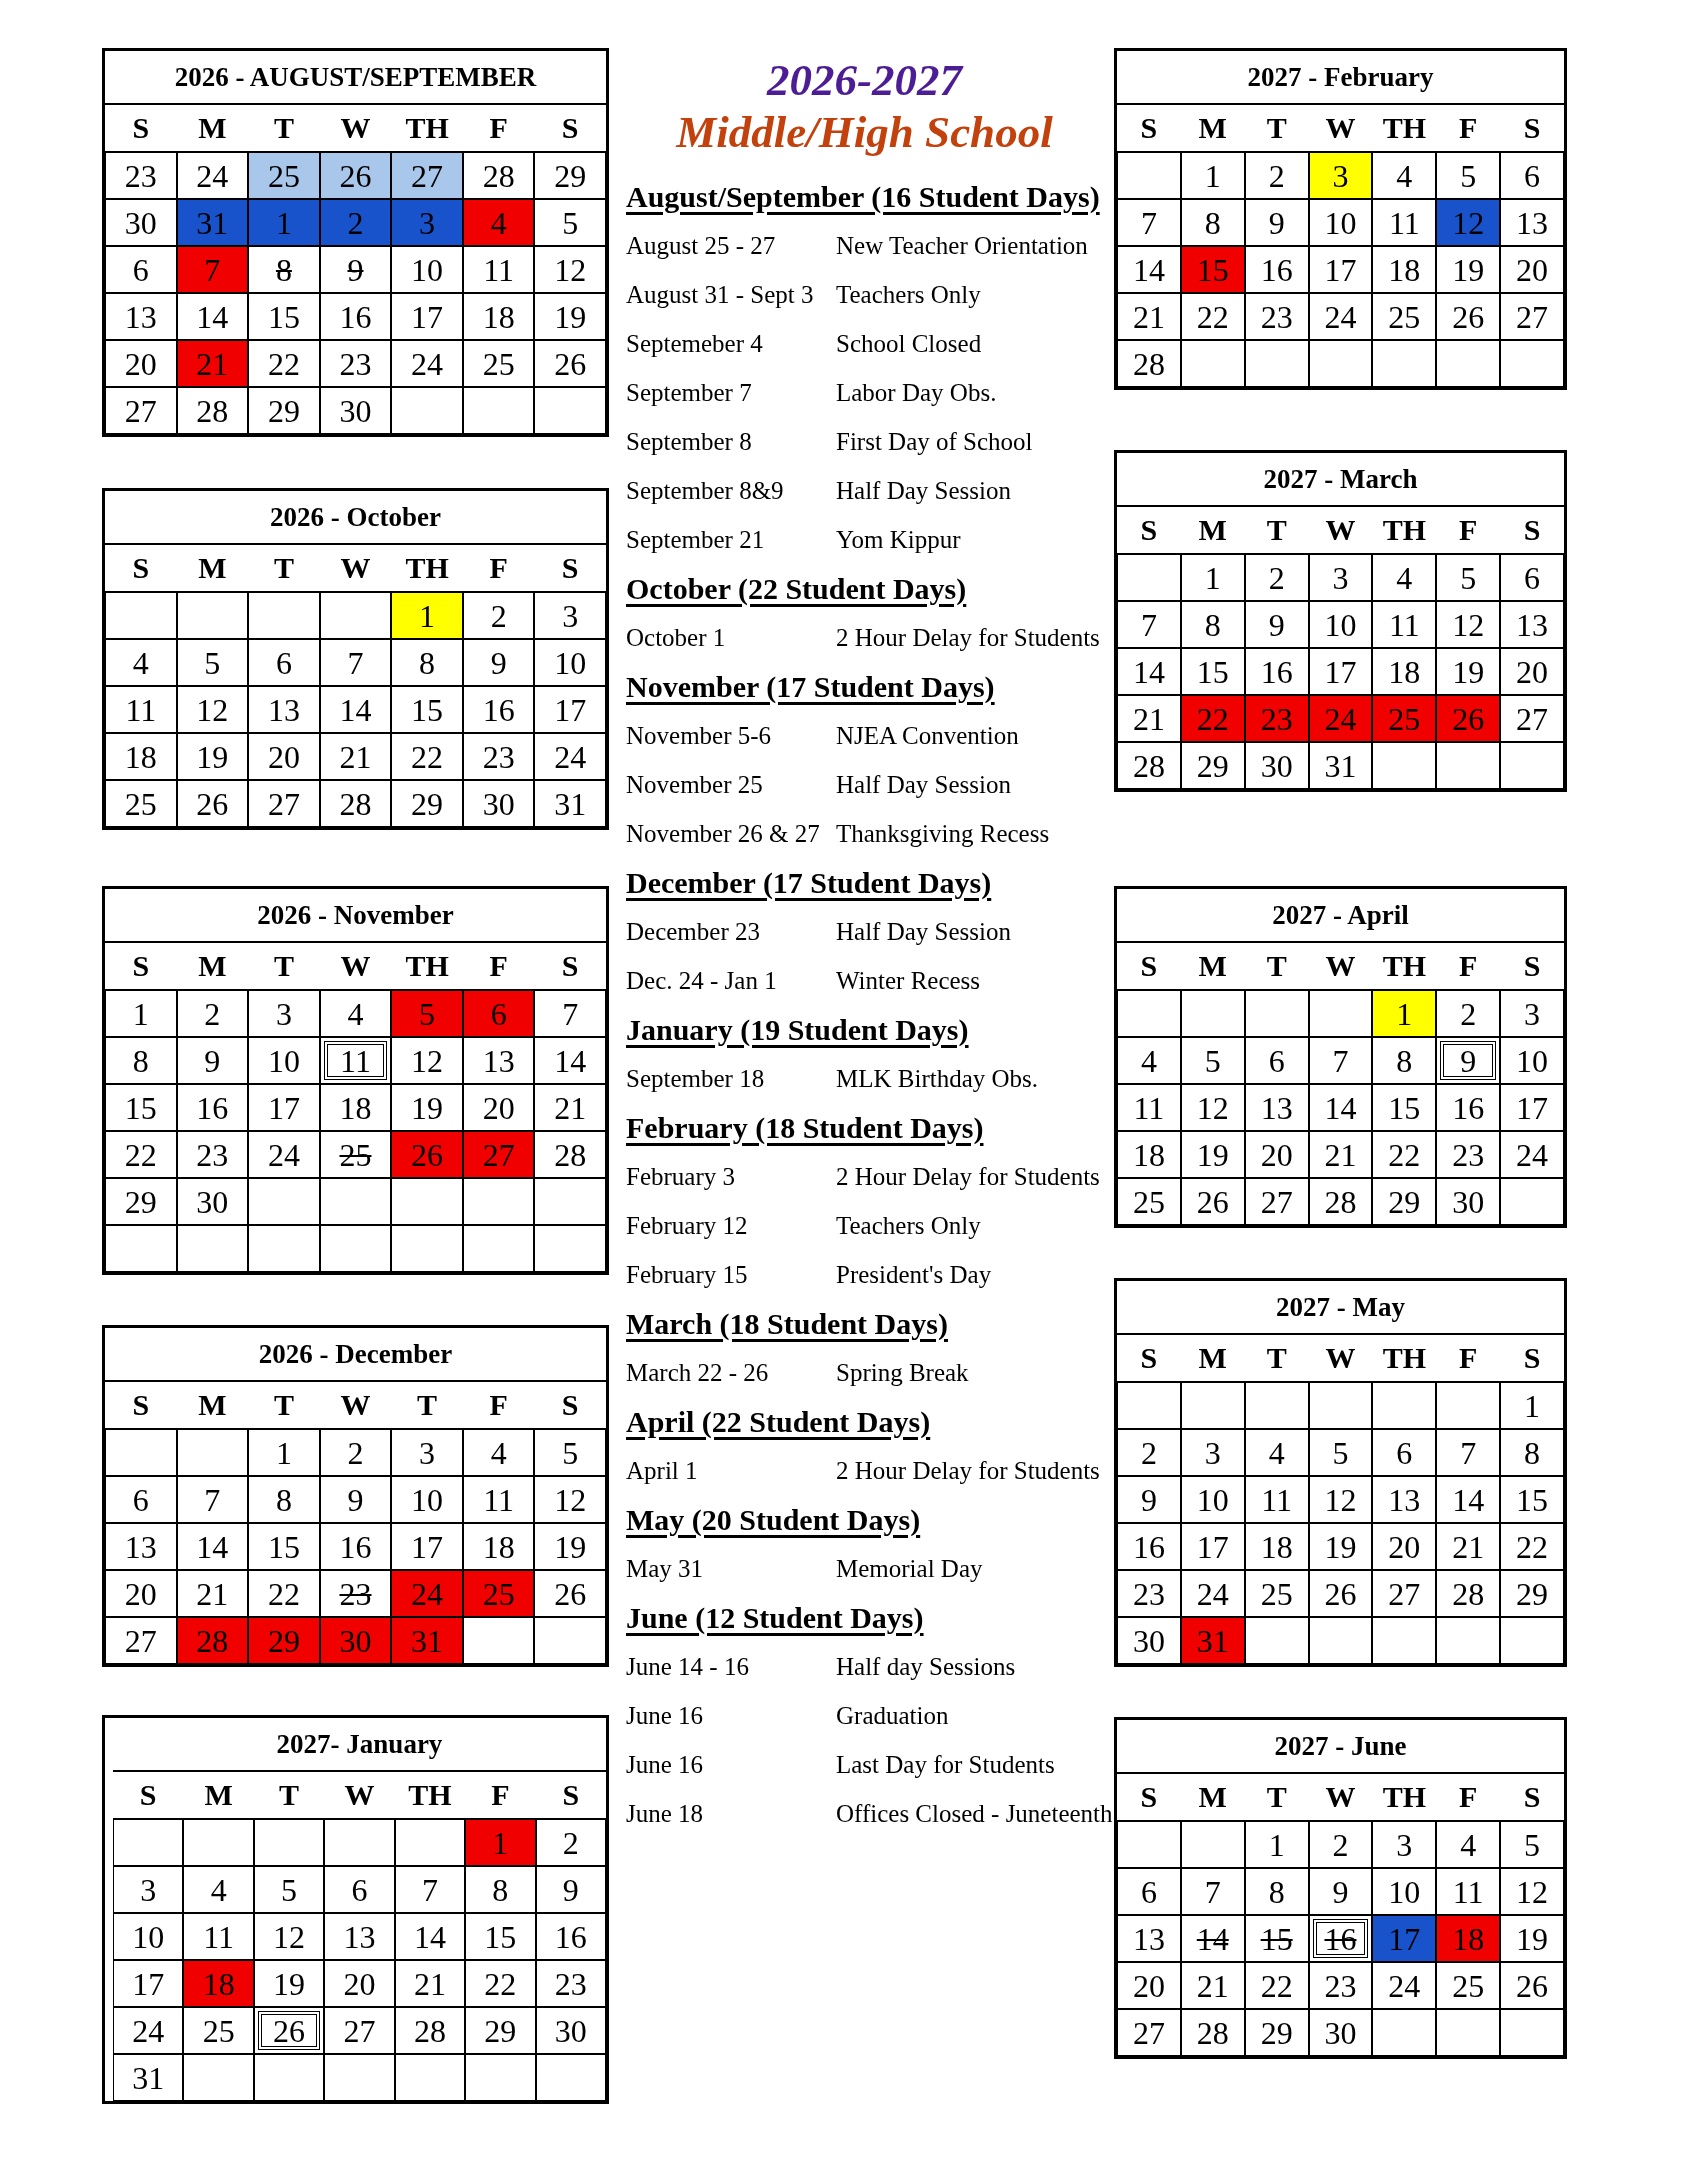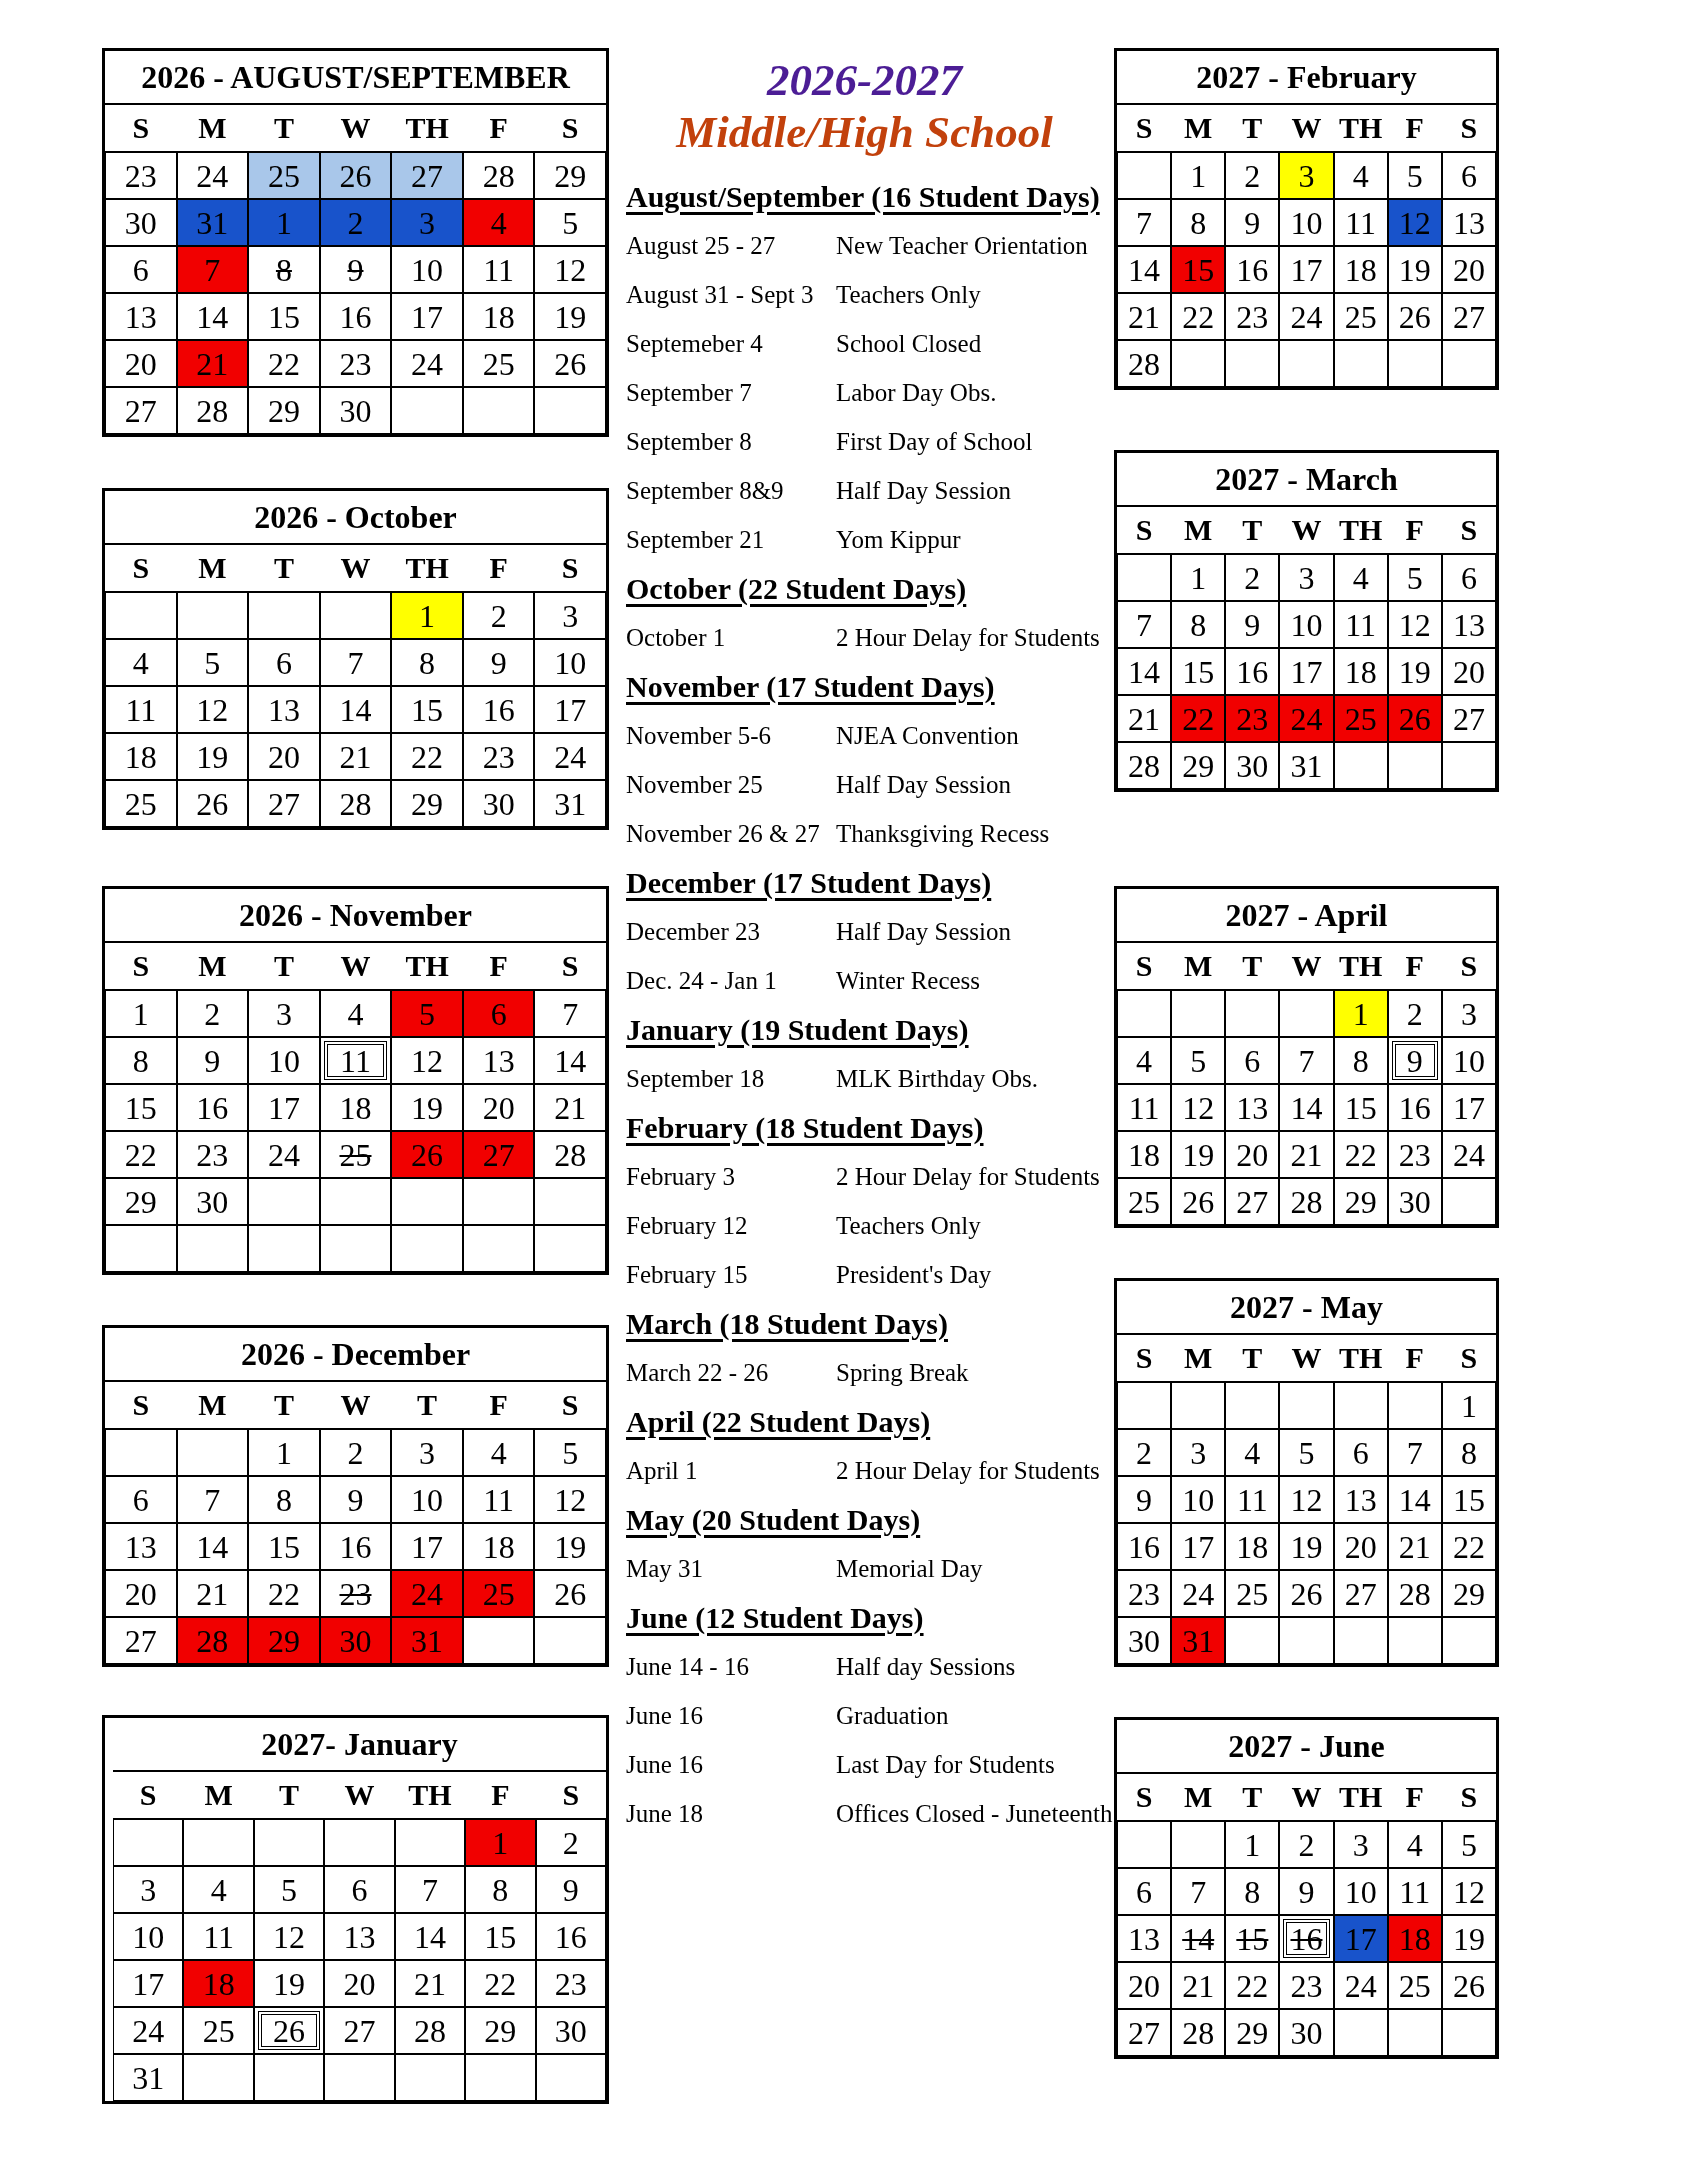--- a/index.html
+++ b/index.html
@@ -3,27 +3,27 @@
 <meta charset="utf-8">
 <style>
   html,body{margin:0;padding:0;}
   body{
     width:1683px;height:2178px;background:#ffffff;position:relative;
     font-family:"Liberation Serif", serif;color:#000;
   }
   .col{position:absolute;}
   #col-left{left:102px;top:48px;width:507px;}
   #col-center{left:626px;top:54px;width:477px;}
-  #col-right{left:1114px;top:48px;width:385px;}
+  #col-right{left:1114px;top:48px;width:453px;}
 
   
   .cal{border:3px solid #000;background:#fff;box-sizing:border-box;}
   .cal-title{
     height:52px;display:flex;align-items:center;justify-content:center;
-    font-weight:bold;font-size:32px;border-bottom:2px solid #000;
+    font-weight:bold;font-size:27px;border-bottom:2px solid #000;
   }
   .cal-head{
     display:grid;grid-template-columns:repeat(7,1fr);height:46px;
     border-bottom:1px solid #000;font-weight:bold;font-size:30px;
   }
   .cal-head div{display:flex;align-items:center;justify-content:center;}
   .cal-grid{display:grid;grid-template-columns:repeat(7,1fr);}
   .cell{
     height:47px;border:1px solid #000;display:flex;align-items:center;
     justify-content:center;font-size:32px;position:relative;box-sizing:border-box;

